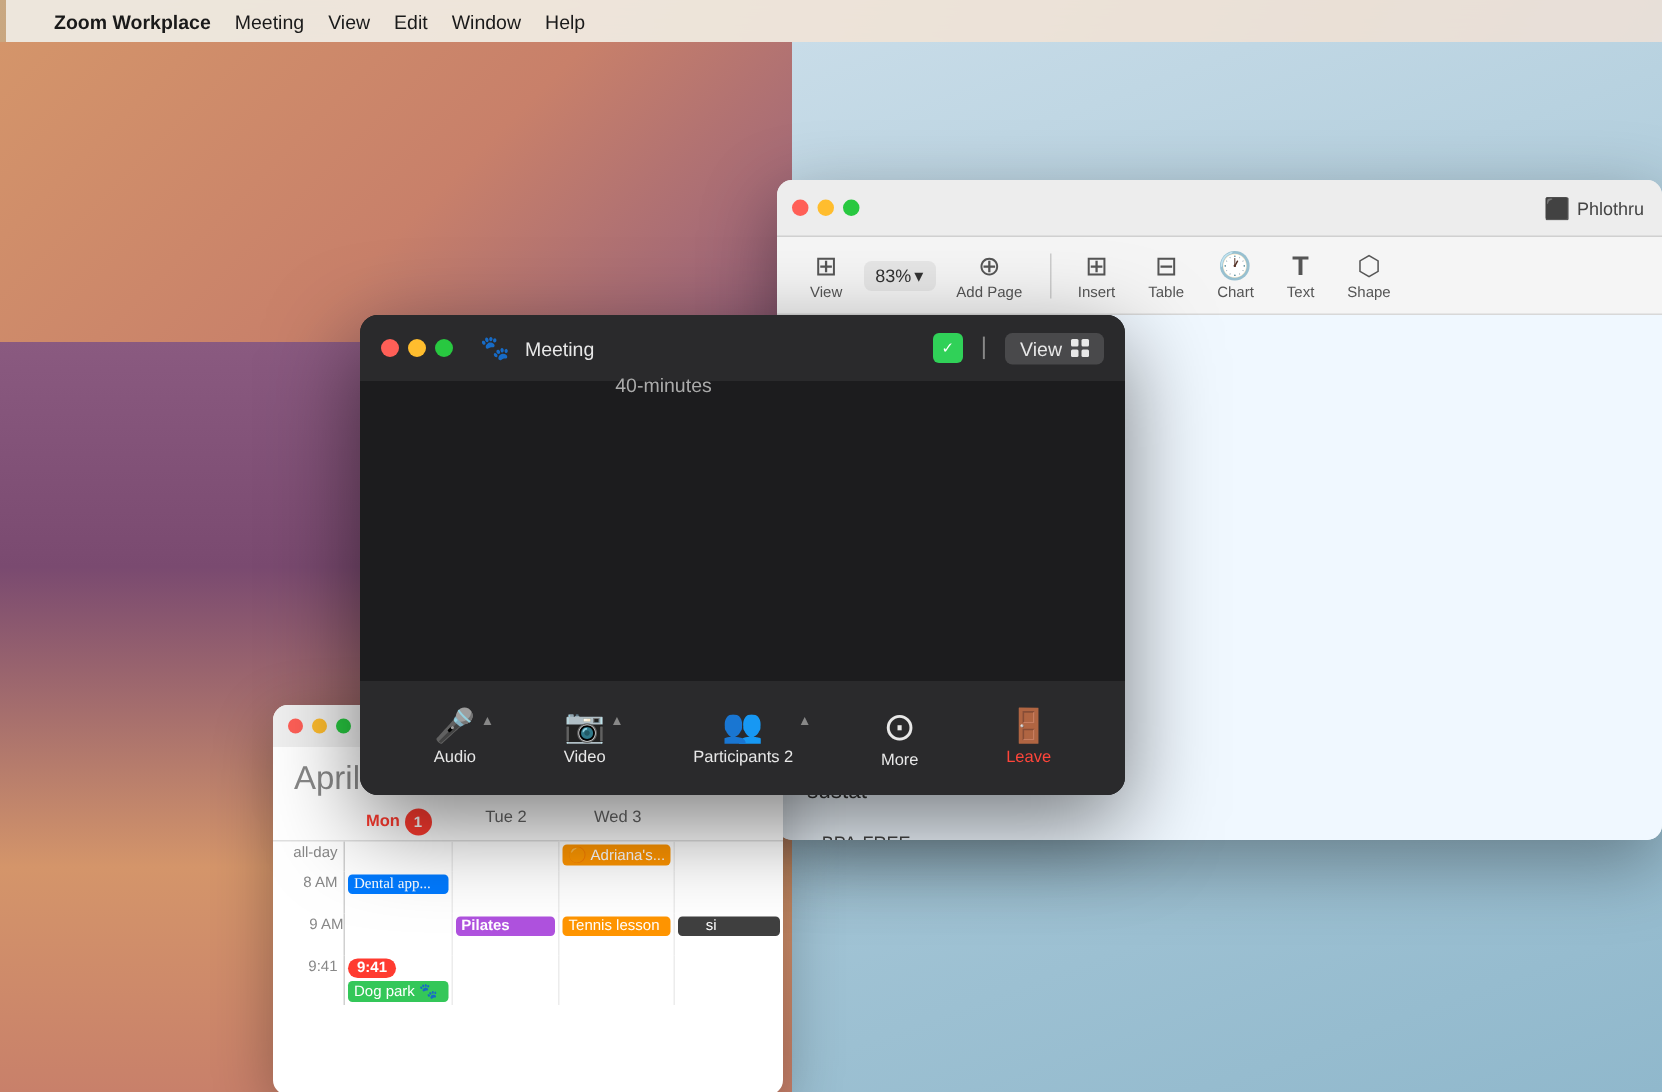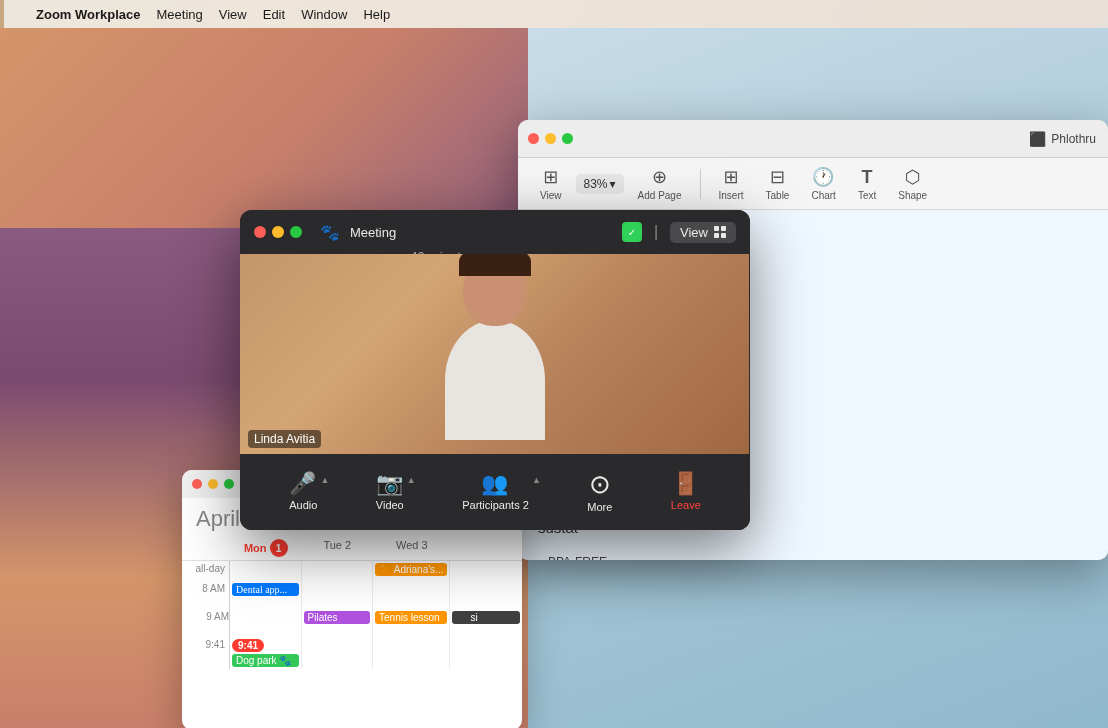--- a/index.html
+++ b/index.html
@@ -526,33 +526,20 @@
           <div class="zoom-grid-cell"></div>
           <div class="zoom-grid-cell"></div>
           <div class="zoom-grid-cell"></div>
         </div>
       </div>
     </div>
   </div>
 
   <div class="zoom-video-area">
 
-    <div class="zoom-participant">
-      <div class="participant-bg-1">
-
-        <div style="position:absolute;bottom:0;left:50%;transform:translateX(-50%);width:140px;height:200px;">
-          <div style="width:64px;height:72px;background:#c89070;border-radius:50% 50% 45% 45%;margin:0 auto;position:relative;">
-
-            <div style="position:absolute;top:-8px;left:-4px;right:-4px;height:30px;background:#3a2010;border-radius:50% 50% 0 0;"></div>
-          </div>
-          <div style="width:100px;height:120px;background:#e8e4e0;border-radius:50% 50% 0 0;margin:-6px auto 0;"></div>
-        </div>
-      </div>
-      <div class="participant-name">Linda Avitia</div>
-    </div>
 
   </div>
 
   <div class="zoom-controls">
 
     <div class="zoom-control-btn">
       <span class="zoom-control-icon">🎤</span>
       <span class="zoom-control-label">Audio</span>
       <span class="zoom-control-chevron">▲</span>
     </div>
@@ -619,21 +606,21 @@
     <div style="border-right:1px solid #ececec;padding:2px;min-height:28px;font-family:Liberation Serif, serif;">
       <div style="background:#007aff;color:#fff;border-radius:3px;padding:1px 4px;font-size:10px;overflow:hidden;">Dental app...</div>
     </div>
     <div style="border-right:1px solid #ececec;padding:2px;min-height:28px;"></div>
     <div style="border-right:1px solid #ececec;padding:2px;min-height:28px;"></div>
     <div style="padding:2px;min-height:28px;"></div>
 
     <div style="border-right:1px solid #d0d0d0;padding:2px 0;color:#888;font-size:10px;text-align:right;">9 AM</div>
     <div style="border-right:1px solid #ececec;padding:2px;min-height:28px;"></div>
     <div style="border-right:1px solid #ececec;padding:2px;min-height:28px;">
-      <div style="background:#af52de;color:#fff;border-radius:3px;padding:1px 4px;font-size:10px;">Pilates</div>
+      <div style="background:#af52de;color:#fff;border-radius:3px;padding:1px 4px;font-size:10px;font-weight:bold;">Pilates</div>
     </div>
     <div style="border-right:1px solid #ececec;padding:2px;min-height:28px;">
       <div style="background:#ff9500;color:#fff;border-radius:3px;padding:1px 4px;font-size:10px;">Tennis lesson</div>
     </div>
     <div style="padding:2px;min-height:28px;">
       <div style="background:#404040;color:#fff;border-radius:3px;padding:1px 18px;font-size:10px;">si</div>
     </div>
 
     <div style="border-right:1px solid #d0d0d0;padding:2px 4px;color:#888;font-size:10px;text-align:right;">9:41</div>
     <div style="border-right:1px solid #ececec;padding:2px;min-height:30px;position:relative;">

